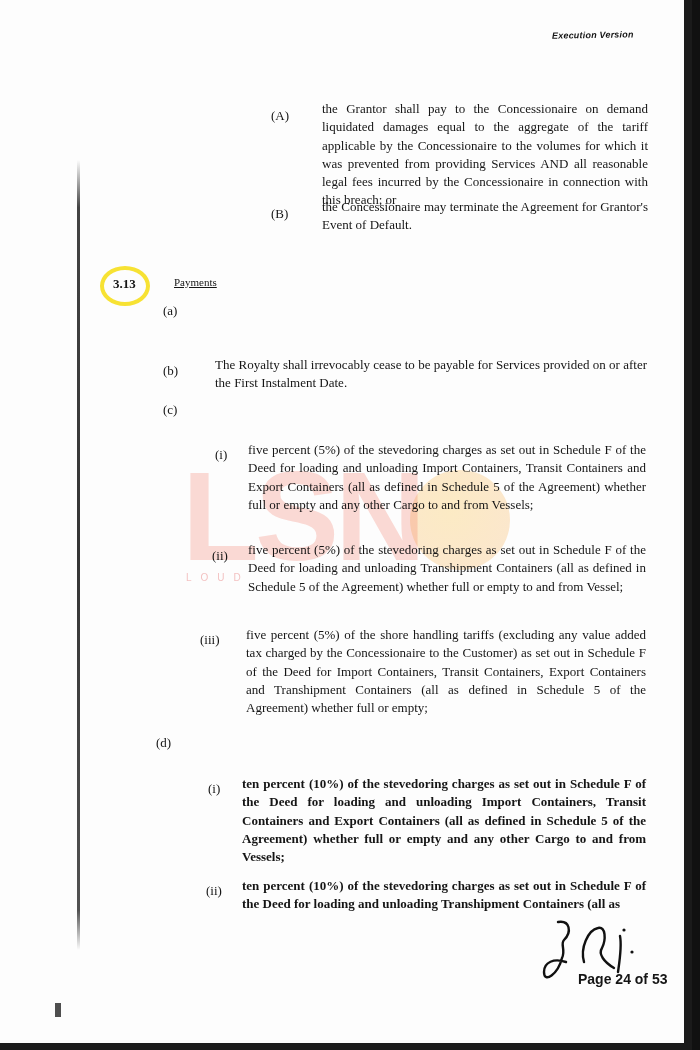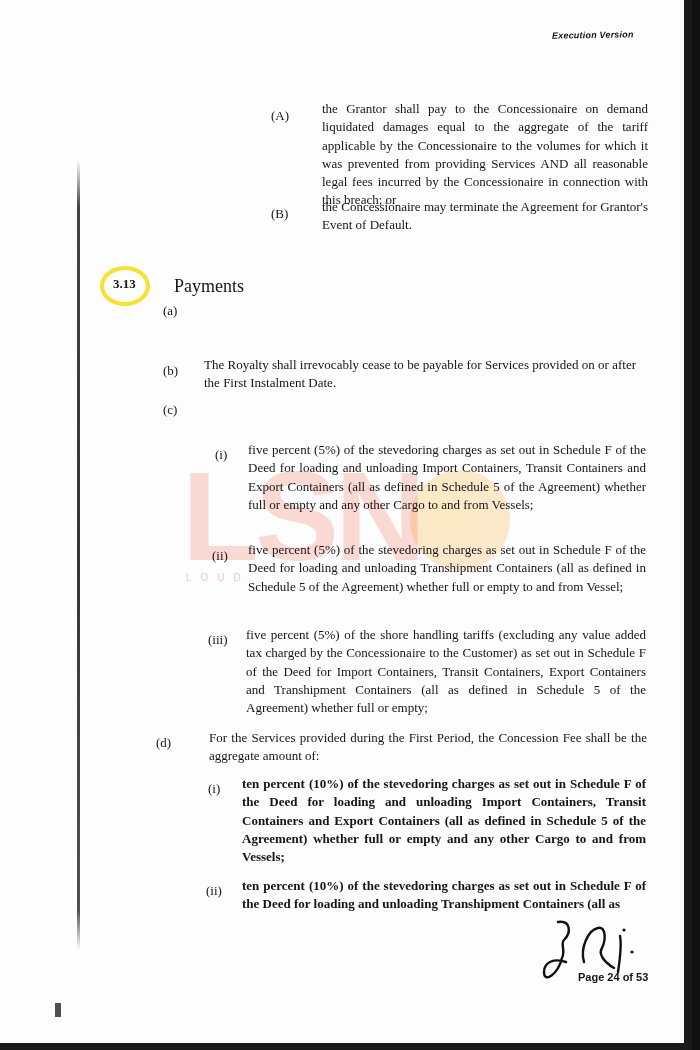--- a/index.html
+++ b/index.html
@@ -30,42 +30,42 @@
   }
   .t { position:absolute; font-size:13px; line-height:18.3px; }
   .just { text-align:justify; }
   .bold { font-weight:bold; }
   .label { position:absolute; font-size:13px; }
   .sec-num { position:absolute; left:113px; top:276px; font-size:13px; font-weight:bold; }
   .highlight-circle {
     position:absolute; left:100px; top:266px; width:50px; height:40px;
     border:4px solid #f7e233; border-radius:50%; box-sizing:border-box;
   }
-  .sec-title { position:absolute; left:174px; top:276px; font-size:18px; }
+  .sec-title { position:absolute; left:174px; top:276px; font-size:11px; text-decoration:underline; }
 
   
   .wm { position:absolute; left:182px; top:462px; width:330px; height:120px; pointer-events:none; }
   .wm-letters {
     position:absolute; left:0; top:0; font-family:"Liberation Sans",sans-serif; font-weight:bold;
     font-size:126px; line-height:110px; letter-spacing:-4px;
     color:rgba(240,90,70,0.22);
     text-align:right;
   }
   .wm-globe {
     position:absolute; left:228px; top:8px; width:100px; height:100px; border-radius:50%;
     background:radial-gradient(circle at 40% 40%, rgba(250,200,90,.35), rgba(245,160,70,.25));
   }
   .wm-sub {
     position:absolute; left:4px; top:110px; font-family:"Liberation Sans",sans-serif; font-size:10px;
     letter-spacing:9px; color:rgba(230,120,120,.45);
   }
   .signature { position:absolute; left:540px; top:918px; width:120px; height:68px; }
   .page-num {
     position:absolute; left:578px; top:971px; font-family:"Liberation Sans",sans-serif;
-    font-size:11px; font-weight:bold;
+    font-size:14px; font-weight:bold;
   }
 </style>
 </head>
 <body>
 
 <div class="page">
   <div class="binder-line"></div>
   <div class="binder-mark"></div>
 
   <div class="header-version">Execution Version</div>
@@ -81,35 +81,34 @@
   <div class="label" style="left:271px;top:206px;">(B)</div>
   <div class="t just" style="left:322px;top:198px;width:326px;">the Concessionaire may terminate the Agreement for Grantor's Event of Default.</div>
 
   <div class="highlight-circle"></div>
   <div class="sec-num">3.13</div>
   <div class="sec-title">Payments</div>
 
   <div class="label" style="left:163px;top:303px;">(a)</div>
 
   <div class="label" style="left:163px;top:363px;">(b)</div>
-  <div class="t just" style="left:204px;top:356px;width:432px;">The Royalty shall irrevocably cease to be payable for Services provided on or after the First Instalment Date.</div>
+  <div class="t just" style="left:215px;top:356px;width:432px;">The Royalty shall irrevocably cease to be payable for Services provided on or after the First Instalment Date.</div>
 
   <div class="label" style="left:163px;top:402px;">(c)</div>
 
   <div class="label" style="left:215px;top:447px;">(i)</div>
   <div class="t just" style="left:248px;top:441px;width:398px;">five percent (5%) of the stevedoring charges as set out in Schedule F of the Deed for loading and unloading Import Containers, Transit Containers and Export Containers (all as defined in Schedule 5 of the Agreement) whether full or empty and any other Cargo to and from Vessels;</div>
 
   <div class="label" style="left:212px;top:548px;">(ii)</div>
   <div class="t just" style="left:248px;top:541px;width:398px;">five percent (5%) of the stevedoring charges as set out in Schedule F of the Deed for loading and unloading Transhipment Containers (all as defined in Schedule 5 of the Agreement) whether full or empty to and from Vessel;</div>
 
-  <div class="label" style="left:208px;top:632px;">(iii)</div>
+  <div class="label" style="left:200px;top:632px;">(iii)</div>
   <div class="t just" style="left:246px;top:626px;width:400px;font-family:Liberation Serif, serif;">five percent (5%) of the shore handling tariffs (excluding any value added tax charged by the Concessionaire to the Customer) as set out in Schedule F of the Deed for Import Containers, Transit Containers, Export Containers and Transhipment Containers (all as defined in Schedule 5 of the Agreement) whether full or empty;</div>
 
   <div class="label" style="left:156px;top:735px;">(d)</div>
-  <div class="t just" style="left:209px;top:729px;width:438px;">For the Services provided during the First Period, the Concession Fee shall be the aggregate amount of:</div>
 
   <div class="label" style="left:208px;top:781px;">(i)</div>
   <div class="t just bold" style="left:242px;top:775px;width:404px;">ten percent (10%) of the stevedoring charges as set out in Schedule F of the Deed for loading and unloading Import Containers, Transit Containers and Export Containers (all as defined in Schedule 5 of the Agreement) whether full or empty and any other Cargo to and from Vessels;</div>
 
   <div class="label" style="left:206px;top:883px;">(ii)</div>
   <div class="t just bold" style="left:242px;top:877px;width:404px;">ten percent (10%) of the stevedoring charges as set out in Schedule F of the Deed for loading and unloading Transhipment Containers (all as</div>
 
   <svg class="signature" viewBox="0 0 120 68">
     <path d="M18 4 C30 2,32 14,24 22 C20 26,26 32,22 40 C18 56,4 66,4 54 C4 44,14 40,26 44" fill="none" stroke="#111" stroke-width="2.4" stroke-linecap="round"></path>
     <path d="M44 44 C40 30,48 12,58 10 C66 8,66 22,62 30 C58 36,64 44,74 50" fill="none" stroke="#111" stroke-width="2.4" stroke-linecap="round"></path>

